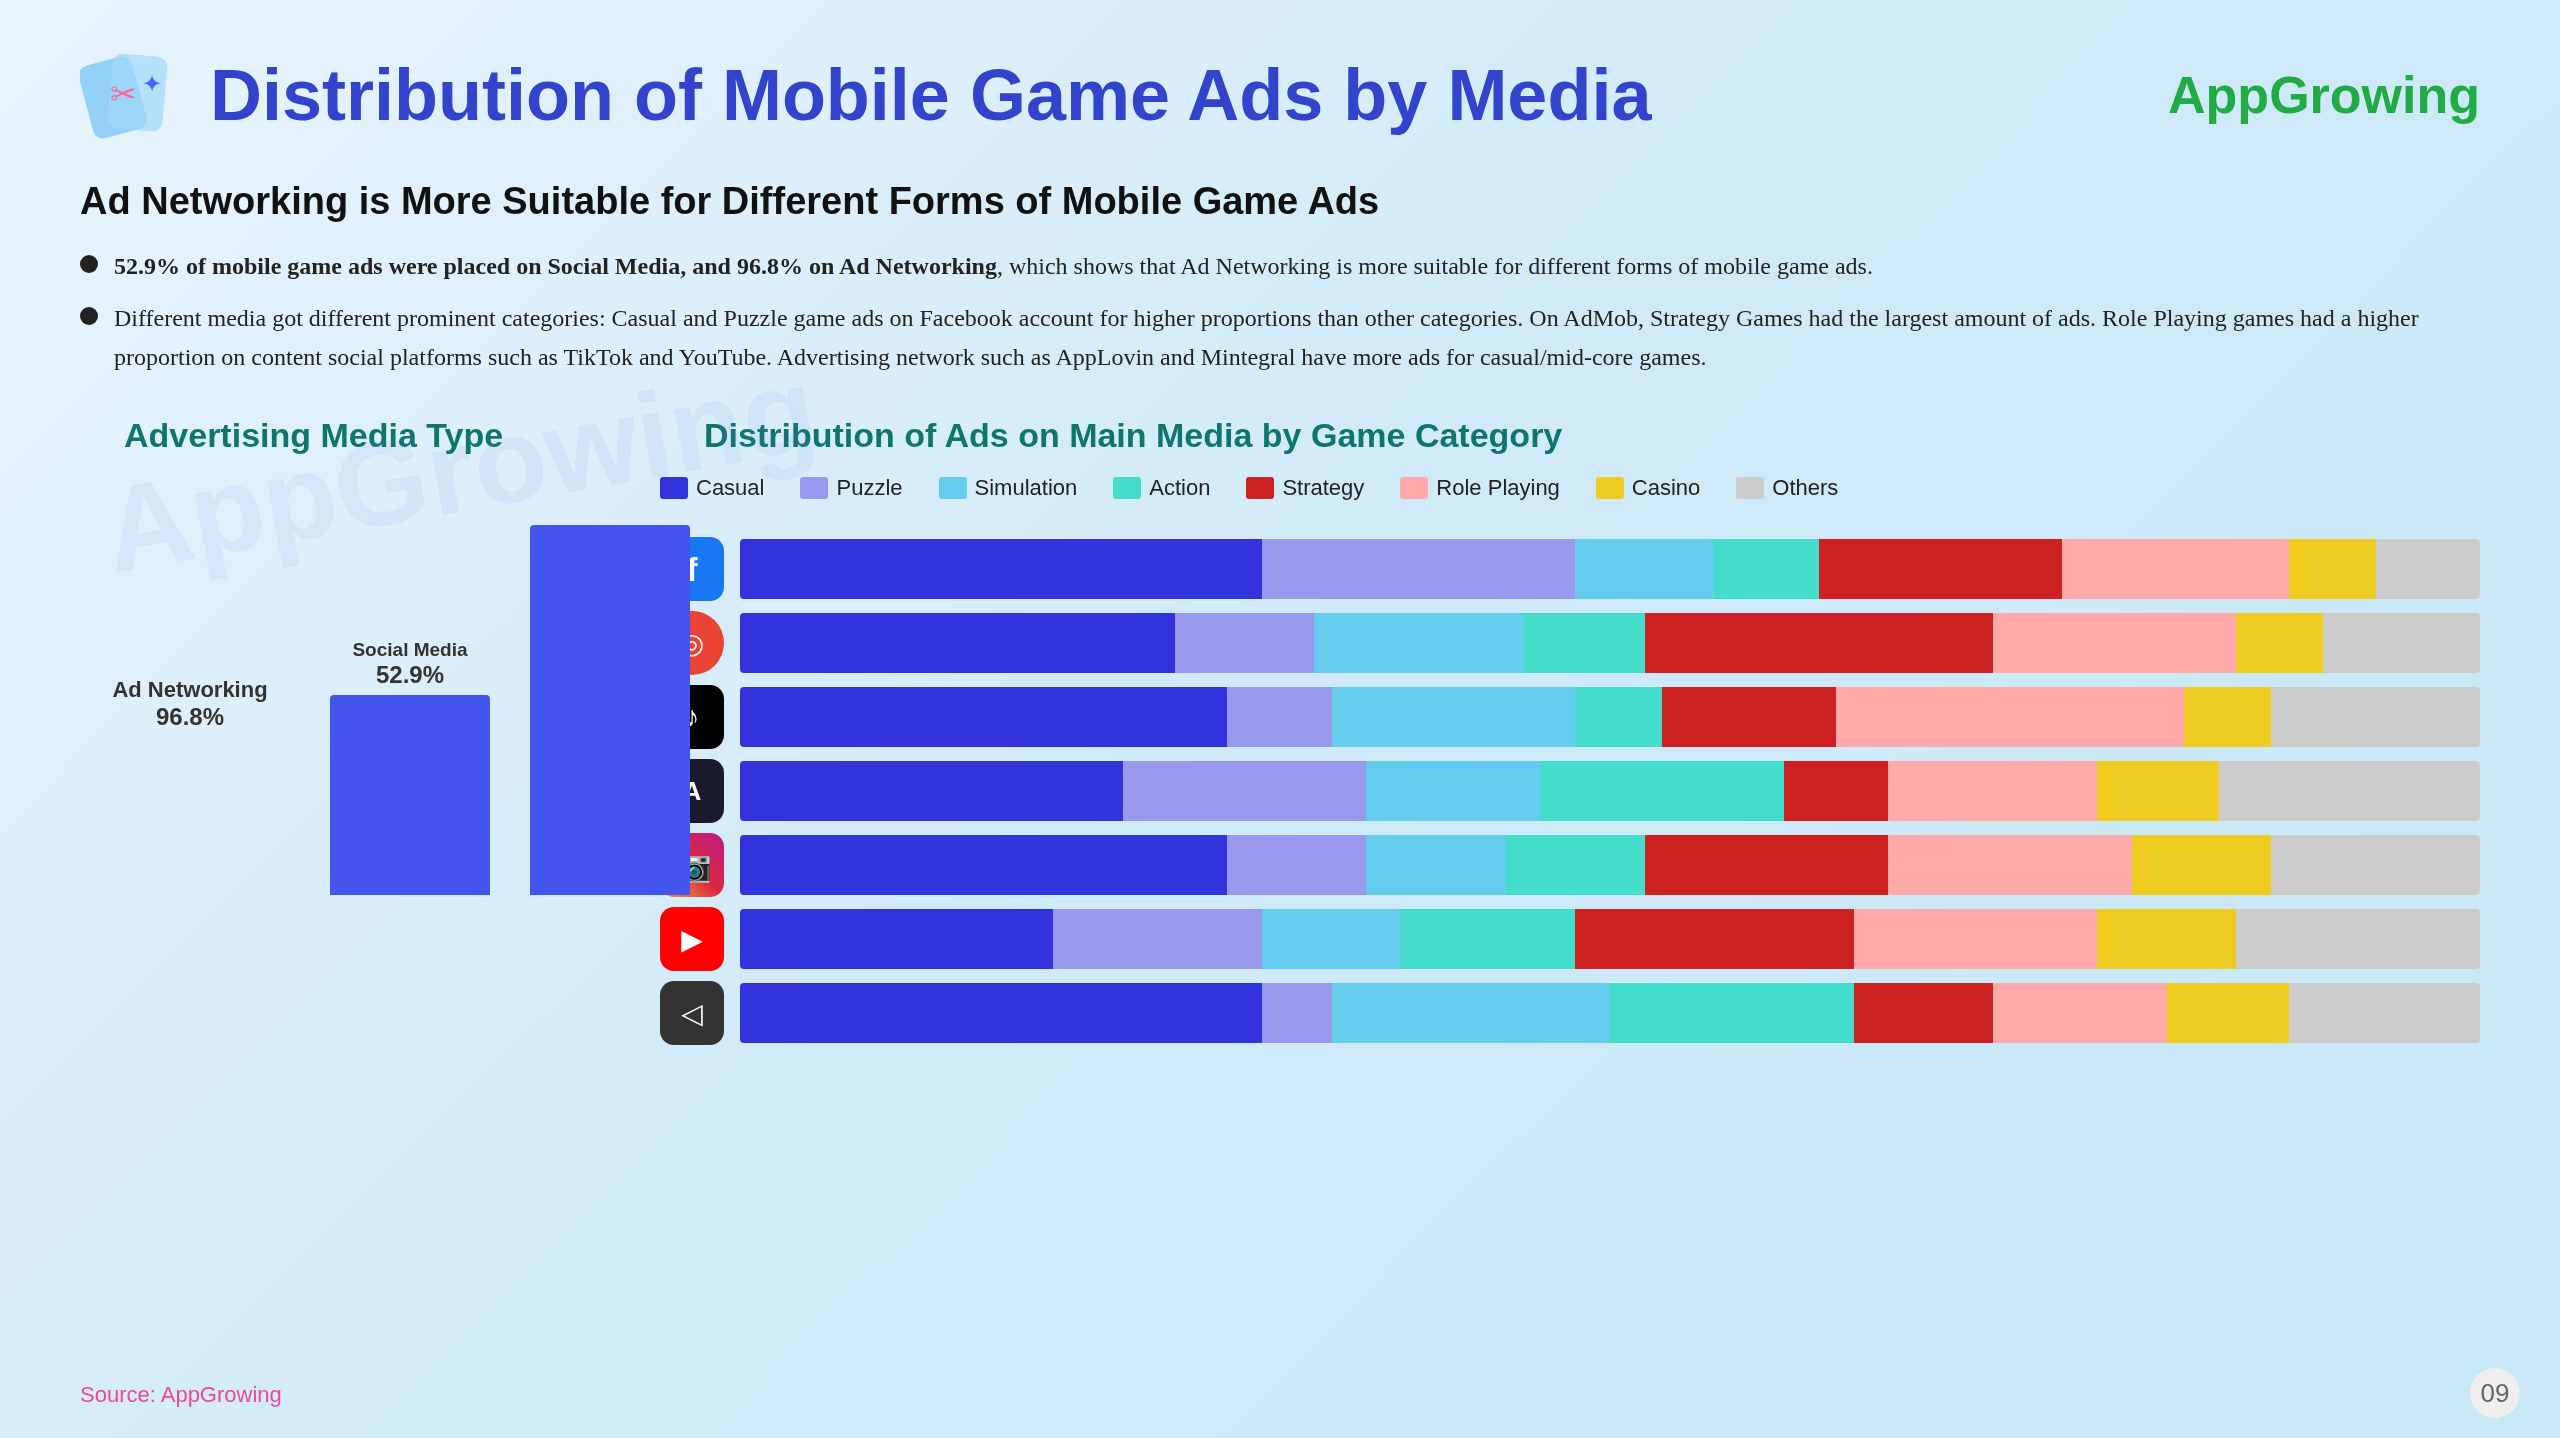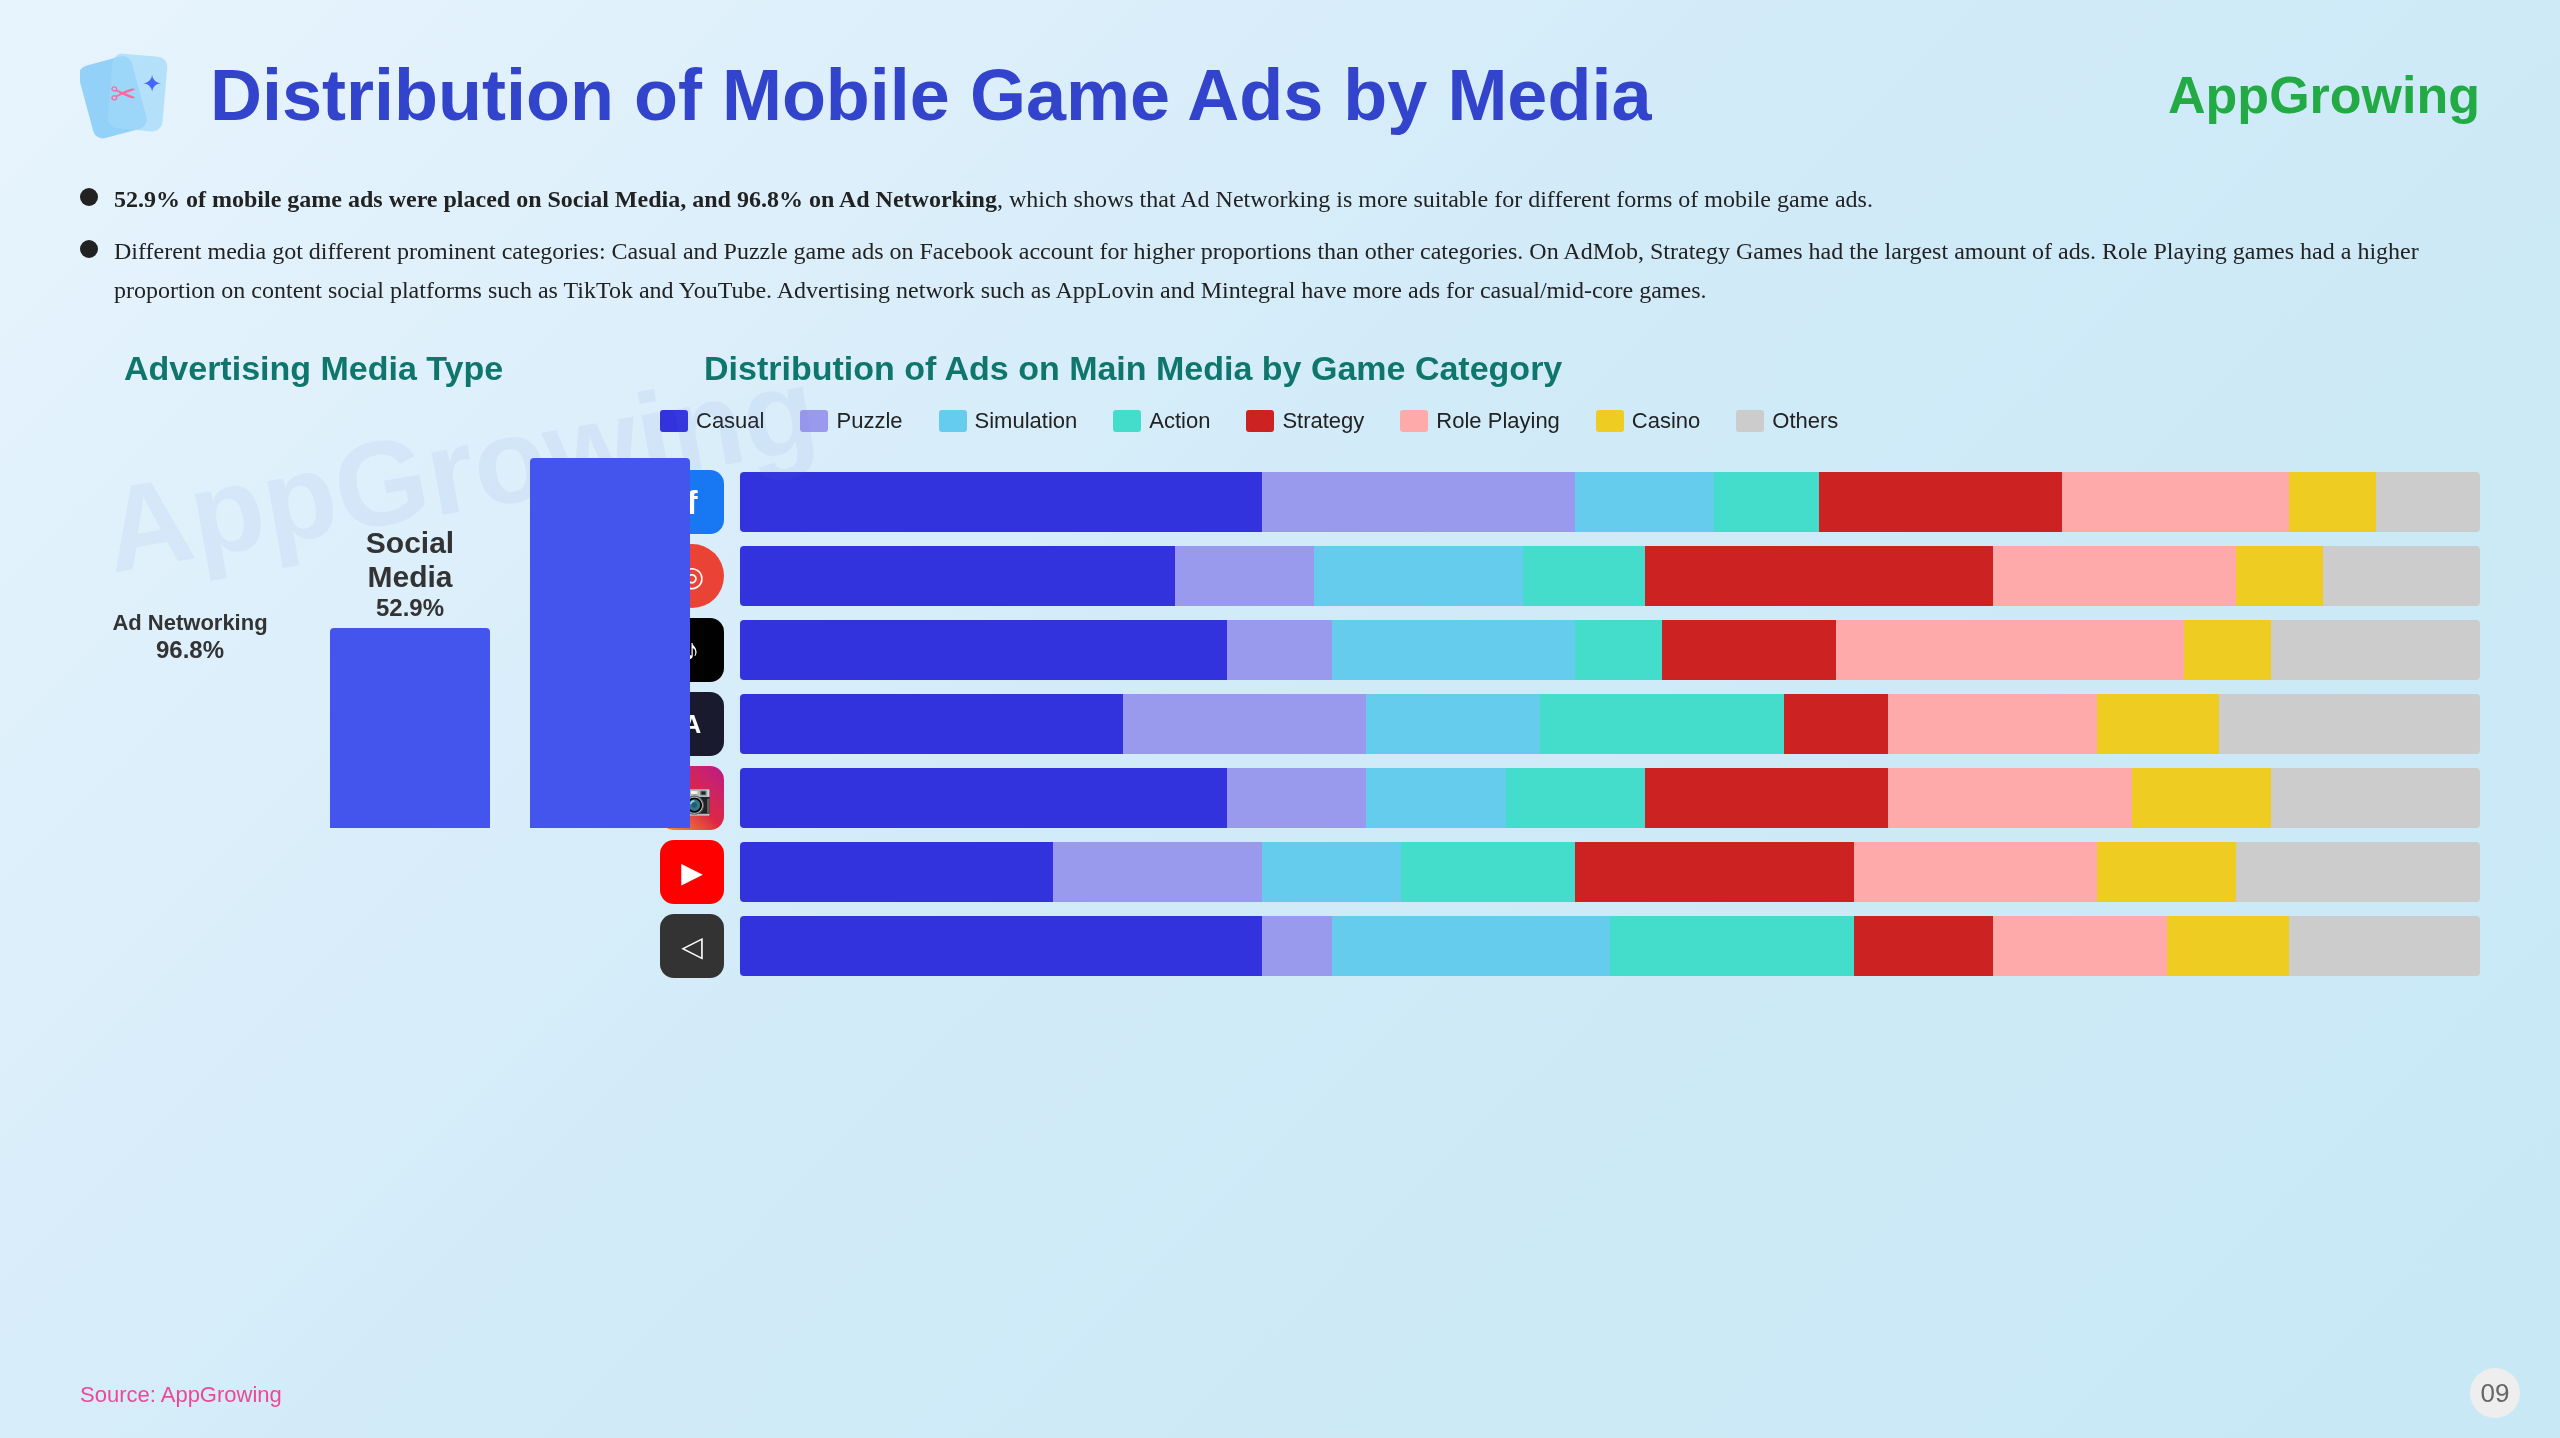--- a/index.html
+++ b/index.html
@@ -120,21 +120,21 @@
       padding: 0 30px;
       gap: 40px;
     }
     .bar-group {
       display: flex;
       flex-direction: column;
       align-items: center;
       gap: 6px;
     }
     .bar-label-side {
-      font-size: 30px;
+      font-size: 19px;
       font-weight: bold;
       color: #333;
       text-align: center;
     }
     .bar-val-side {
       font-size: 24px;
       font-weight: bold;
       color: #333;
     }
     .bar-rect {
@@ -240,20 +240,21 @@
           <text x="62" y="52" font-size="24" fill="#4466ff">✦</text>
         </svg>
       </div>
       <div class="title">Distribution of Mobile Game Ads by Media</div>
     </div>
     <div class="brand-logo">
       <span>App</span><span>Growing</span>
     </div>
   </div>
 
+  <div class="subtitle">Ad Networking is More Suitable for Different Forms of Mobile Game Ads</div>
 
   <div class="bullet-points">
     <div class="bullet-item">
       <div class="bullet-dot"></div>
       <div class="bullet-text">
         <strong>52.9% of mobile game ads were placed on Social Media, and 96.8% on Ad Networking</strong>, which shows that Ad Networking is more suitable for different forms of mobile game ads.
       </div>
     </div>
     <div class="bullet-item">
       <div class="bullet-dot"></div>

